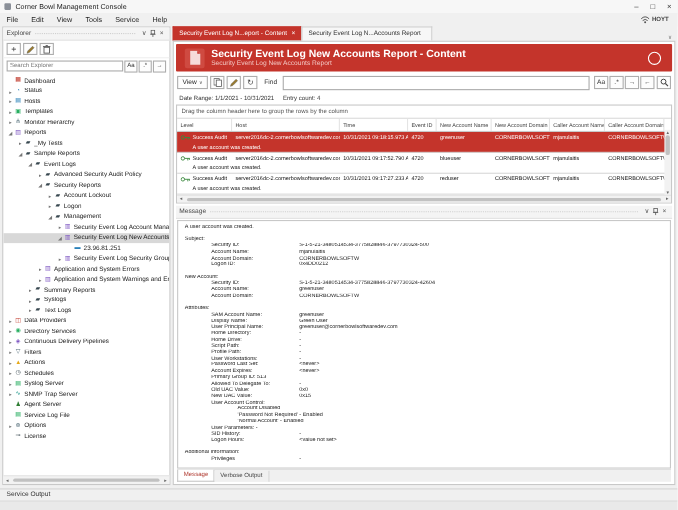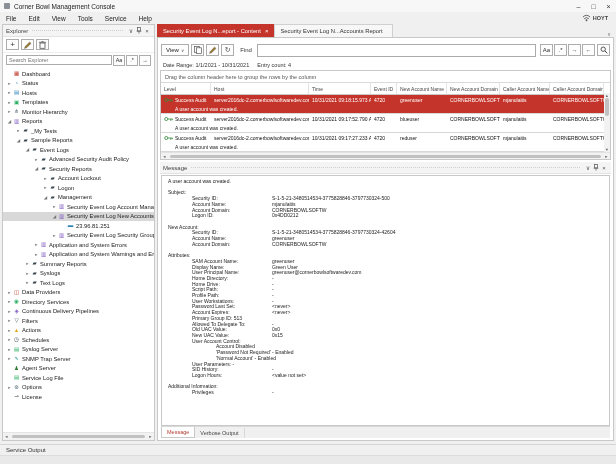--- a/index.html
+++ b/index.html
@@ -430,20 +430,33 @@
         <span class="tab">
           <span>Security Event Log N...Accounts Report</span>
           <span class="tab-close"></span>
         </span>
       </span>
     <span class="tab-chevron">∨</span>
   </div>
 
   <div class="main">
 
+    <div class="banner">
+      <span class="doc-tile">
+        <svg width="11" height="13" viewBox="0 0 12 14">
+            <path d="M1 0 H8 L11 3 V14 H1 Z" fill="#F6DBD9"></path>
+            <path d="M8 0 L8 3 H11 Z" fill="#C4342B"></path>
+          </svg>
+      </span>
+      <span>
+        <div class="banner-title">Security Event Log New Accounts Report - Content</div>
+        <div class="banner-sub">Security Event Log New Accounts Report</div>
+      </span>
+      <span class="banner-ring"></span>
+    </div>
 
     <div class="content-toolbar">
       <span class="tbtn view-btn">
         <span>View</span>
         <span style="font-size:4.5px;color:#555;">∨</span>
       </span>
       <span class="tbtn ico-btn">
         <svg width="8" height="8" viewBox="0 0 8 8">
             <rect x="0.5" y="0.5" width="4.8" height="5.8" fill="#fff" stroke="#555" stroke-width="0.7"></rect>
             <rect x="2.6" y="1.8" width="4.8" height="5.8" fill="#fff" stroke="#555" stroke-width="0.7"></rect>

